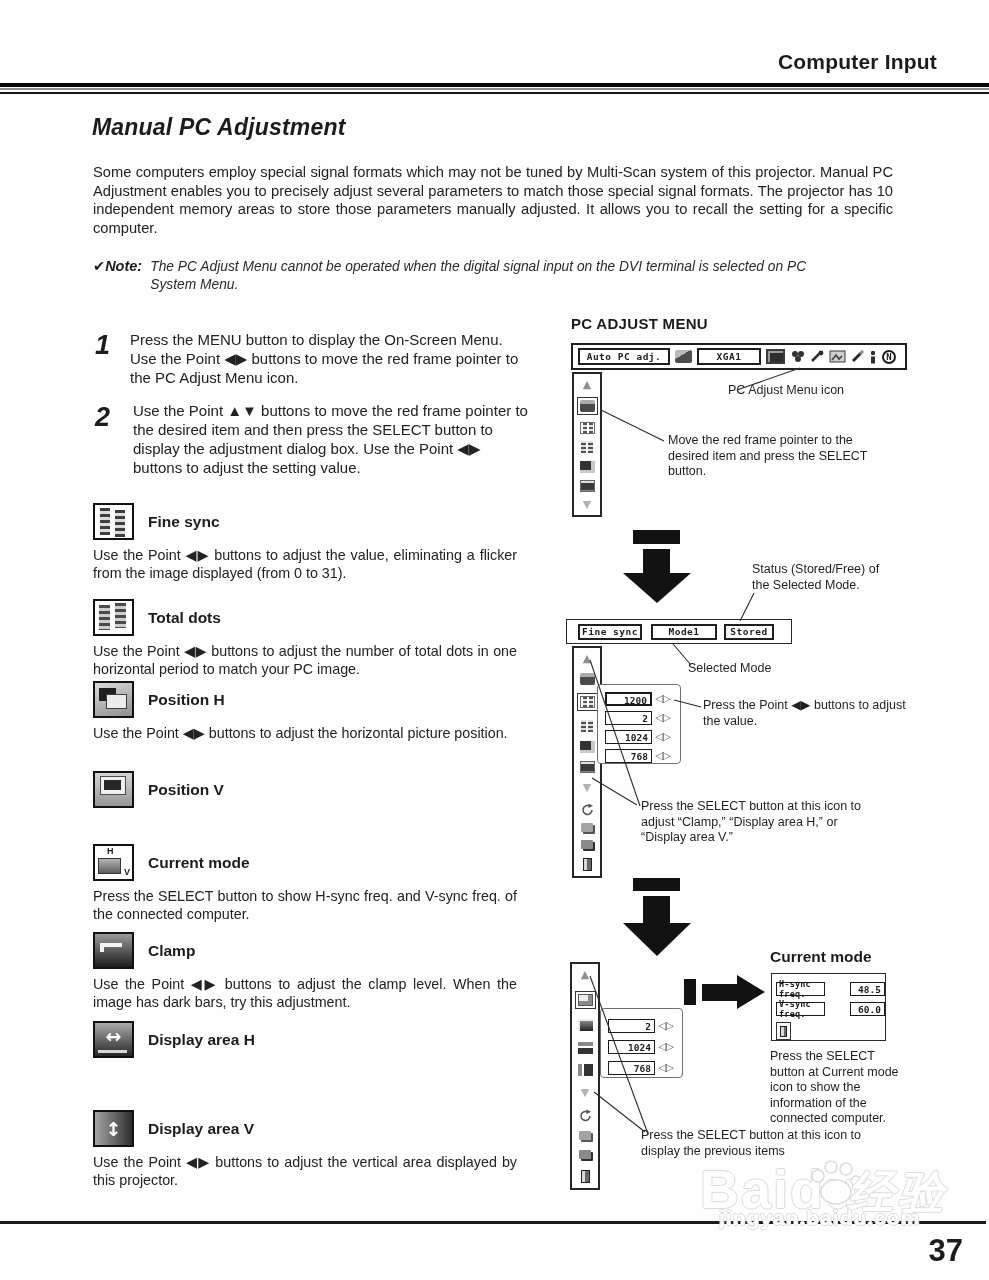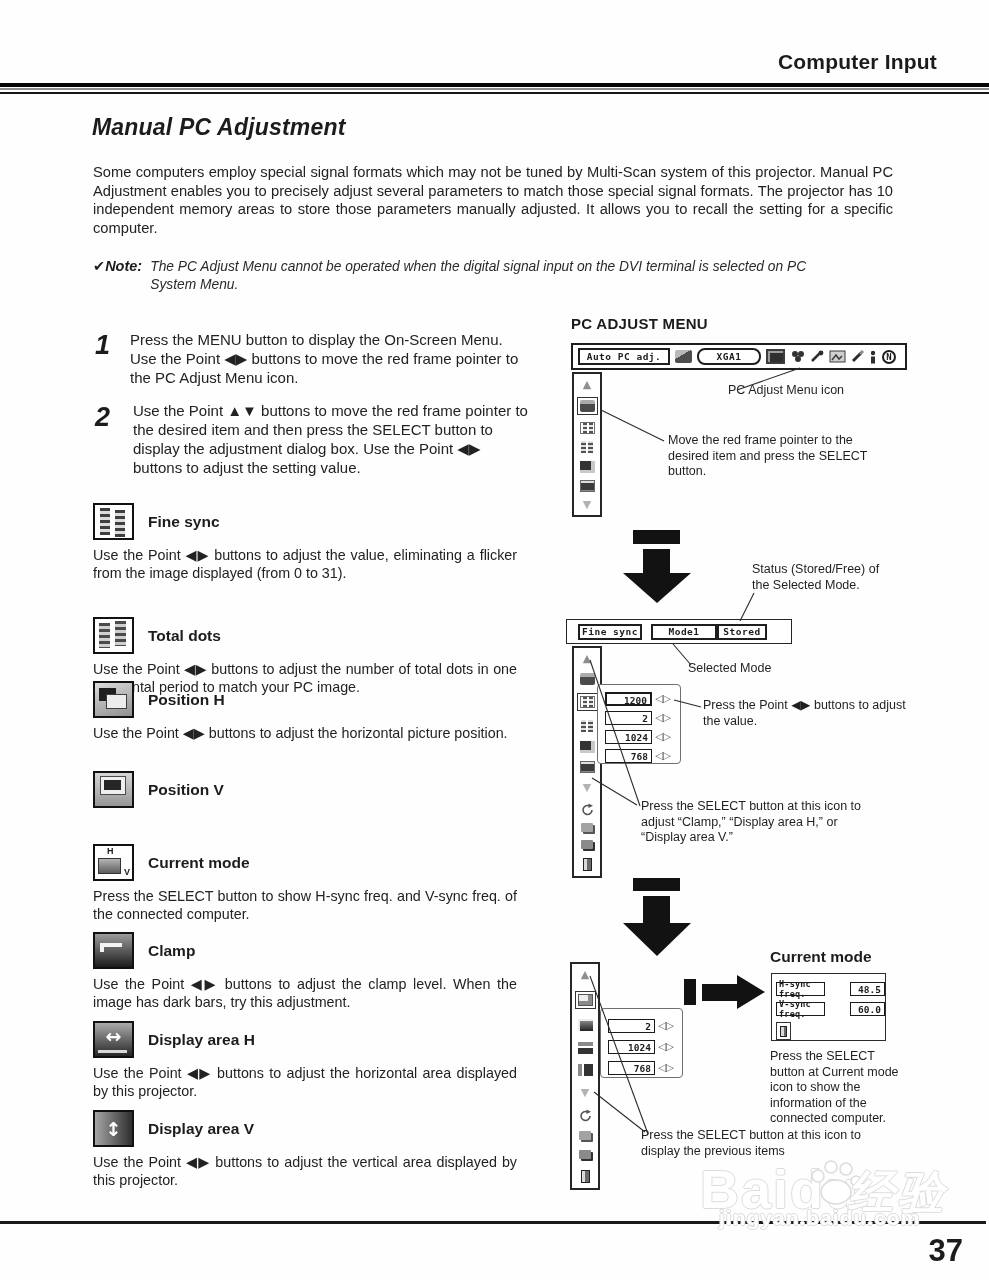--- a/index.html
+++ b/index.html
@@ -56,21 +56,21 @@
   .fic-dispv .gl{color:#fff;font-size:19px;font-weight:bold;font-family:"DejaVu Sans",sans-serif;}
 
   
   .dtitle{left:571px;top:315px;font-size:15px;font-weight:bold;letter-spacing:.3px;}
   .menufont{font-family:"DejaVu Sans Mono","Liberation Mono",monospace;font-weight:bold;}
   .menubar{left:571px;top:343px;width:336px;height:27px;border:2px solid #1e1e1e;background:#fff;
            display:flex;align-items:center;padding:0 5px;box-sizing:border-box;gap:5px;}
   .mbtn{border:2px solid #1e1e1e;height:17px;display:flex;align-items:center;justify-content:center;
         font-size:9.5px;letter-spacing:.5px;box-sizing:border-box;}
   .mb-auto{width:92px;}
-  .mb-sys{width:64px;border-radius:8px;}
+  .mb-sys{width:64px;}
   .mi{flex:none;display:flex;align-items:center;justify-content:center;}
   .mi-autopc{width:17px;height:13px;background:linear-gradient(150deg,#b9b9b9 0 40%,#4e4e4e 40%);border-radius:2px;}
   .mi-laptop{width:19px;height:15px;border:2px solid #3c3c3c;background:#2f2f2f;box-shadow:inset 2px 2px 0 #9b9b9b;box-sizing:border-box;}
   .mi-n{width:14px;height:14px;border:2px solid #1e1e1e;border-radius:50%;font-size:9px;font-weight:bold;
         display:flex;align-items:center;justify-content:center;box-sizing:border-box;}
   
   .panel{border:2px solid #262626;background:#fff;box-sizing:border-box;display:flex;flex-direction:column;
          align-items:center;justify-content:space-between;padding:5px 0;}
   .p1{left:572px;top:372px;width:30px;height:145px;}
   .p2{left:572px;top:646px;width:30px;height:232px;}
@@ -92,21 +92,21 @@
   .si-disph{background:linear-gradient(180deg,#8a8a8a 0 4px,#fff 4px 6px,#333 6px);}
   .si-dispv{background:linear-gradient(90deg,#8a8a8a 0 4px,#fff 4px 6px,#333 6px);}
   .si-modefree{width:12px;height:9px;background:#a3a3a3;box-shadow:2px 2px 0 #555;border-radius:1px;}
   .si-store{width:12px;height:9px;background:#8a8a8a;box-shadow:2px 2px 0 #2f2f2f;border-radius:1px;}
   .si-quit{width:9px;height:13px;border:1px solid #222;background:linear-gradient(90deg,#d9d9d9 0 3px,#6a6a6a 3px);box-sizing:border-box;}
 
   
   .modebar{left:566px;top:619px;width:226px;height:25px;border:1.5px solid #262626;background:#fff;
            display:flex;align-items:center;box-sizing:border-box;}
   .modebar .mbtn{height:16px;font-size:9.5px;}
-  .mm1{width:64px;margin-left:11px;} .mm2{width:66px;margin-left:9px;text-align:right;} .mm3{width:50px;}
+  .mm1{width:64px;margin-left:11px;} .mm2{width:66px;margin-left:9px;text-align:right;} .mm3{width:50px;margin-left:7px;}
   .dlg{border:1.5px solid #6f6f6f;border-radius:4px;background:#fff;box-sizing:border-box;}
   .d1{left:597px;top:684px;width:84px;height:80px;padding:4px 0 0 7px;}
   .d2{left:600px;top:1008px;width:83px;height:70px;padding:6px 0 0 7px;}
   .vrow{display:flex;align-items:center;height:19px;}
   .d2 .vrow{height:21px;}
   .vbox{width:47px;height:14px;border:1px solid #1a1a1a;background:#fff;box-sizing:border-box;
         font-size:9.5px;text-align:right;padding:1px 3px 0 0;}
   .vbox.sel{border-width:2px;}
   .spin{font-size:11px;color:#5e5e5e;margin-left:3px;letter-spacing:-1px;font-family:"DejaVu Sans",sans-serif;}
 
@@ -159,21 +159,21 @@
   <div class="abs stepnum" style="left:95px;top:404px;">2</div>
   <div class="abs steptxt" style="left:133px;top:401px;">Use the Point ▲▼ buttons to move the red frame pointer to the desired item and then press the SELECT button to display the adjustment dialog box. Use the Point ◀▶ buttons to adjust the setting value.</div>
 
   <div class="abs feat" style="top:503px;">
     <div class="frow">
         <span class="fic fic-finesync"></span>
       <span class="ftitle">Fine sync</span>
       </div>
     <p>Use the Point ◀▶ buttons to adjust the value, eliminating a flicker from the image displayed (from 0 to 31).</p>
   </div>
-  <div class="abs feat" style="top:617px;">
+  <div class="abs feat" style="top:599px;">
     <div class="frow">
         <span class="fic fic-totaldots"></span>
       <span class="ftitle">Total dots</span>
       </div>
     <p>Use the Point ◀▶ buttons to adjust the number of total dots in one horizontal period to match your PC image.</p>
   </div>
   <div class="abs feat" style="top:681px;">
     <div class="frow">
         <span class="fic fic-posh"></span>
       <span class="ftitle">Position H</span>
@@ -204,21 +204,20 @@
       </div>
     <p>Use the Point ◀▶ buttons to adjust the clamp level. When the image has dark bars, try this adjustment.</p>
   </div>
   <div class="abs feat" style="top:1021px;">
     <div class="frow">
       <span class="fic fic-disph">
           <span class="gl">↔</span>
         </span>
       <span class="ftitle">Display area H</span>
       </div>
-    <p>Use the Point ◀▶ buttons to adjust the horizontal area displayed by this projector.</p>
   </div>
   <div class="abs feat" style="top:1110px;">
     <div class="frow">
       <span class="fic fic-dispv">
           <span class="gl">↕</span>
         </span>
       <span class="ftitle">Display area V</span>
       </div>
     <p>Use the Point ◀▶ buttons to adjust the vertical area displayed by this projector.</p>
   </div>

